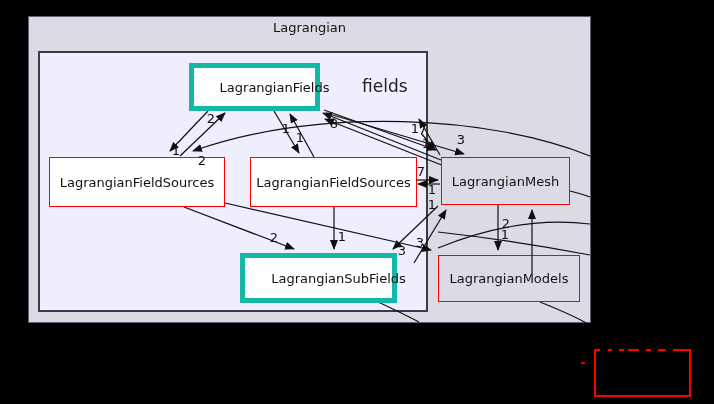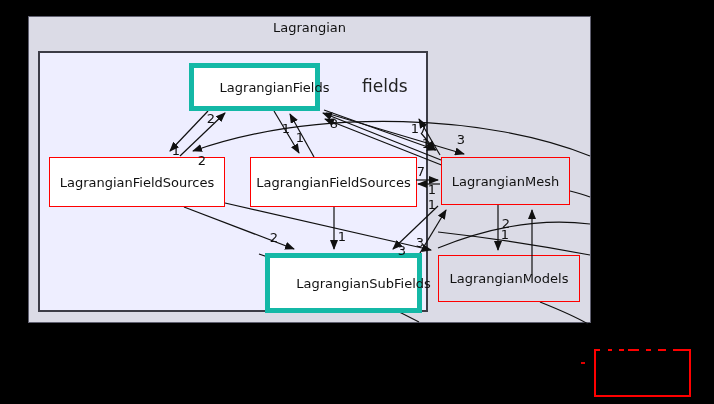--- a/index.html
+++ b/index.html
@@ -69,21 +69,21 @@
 
   <div class="node plain" style="left:177px;top:63px;width:131px;height:48px">
     <span>LagrangianFields</span>
   </div>
   <div class="node redb" style="left:37px;top:157px;width:176px;height:50px">
     <span>LagrangianFieldSources</span>
   </div>
   <div class="node redb" style="left:238px;top:157px;width:167px;height:50px">
     <span>LagrangianFieldSources</span>
   </div>
-  <div class="node plain" style="left:253px;top:253px;width:157px;height:60px">
+  <div class="node plain" style="left:228px;top:253px;width:157px;height:50px">
     <span>LagrangianSubFields</span>
   </div>
   <div class="node ext" style="left:426px;top:255px;width:142px;height:47px">
     <span>LagrangianModels</span>
   </div>
   <div class="node ext" style="left:429px;top:157px;width:129px;height:48px">
     <span>LagrangianMesh</span>
   </div>
   <div class="node clipped" style="left:582px;top:349px;width:97px;height:48px">
     <span></span>

